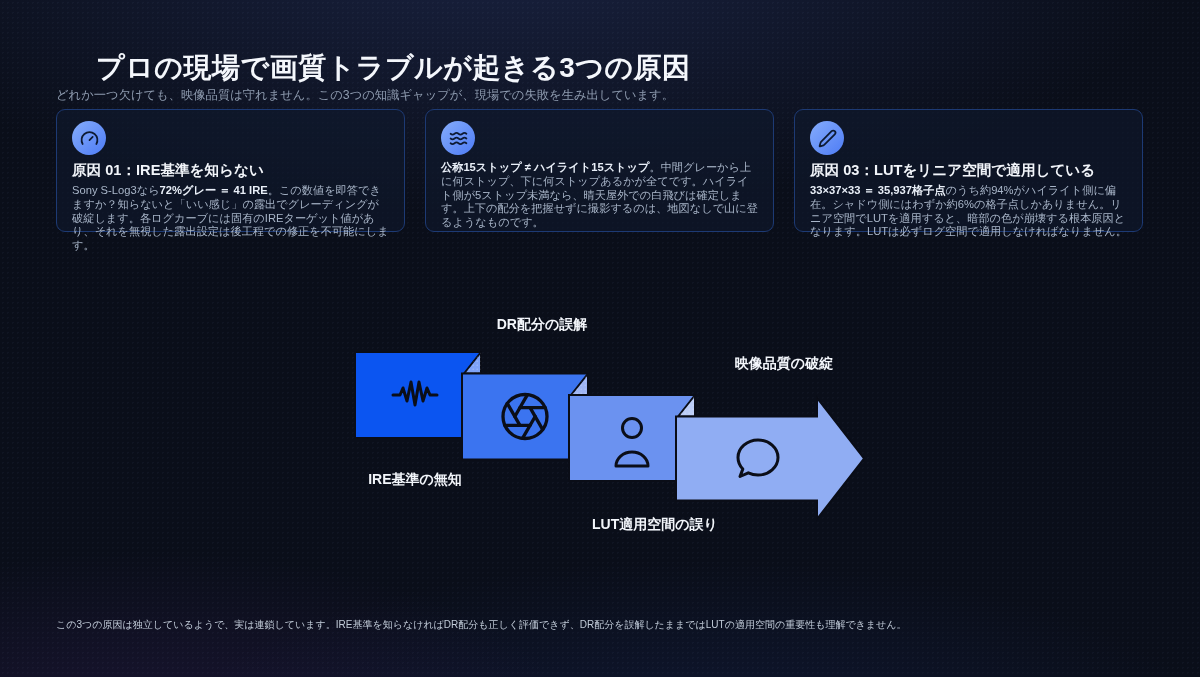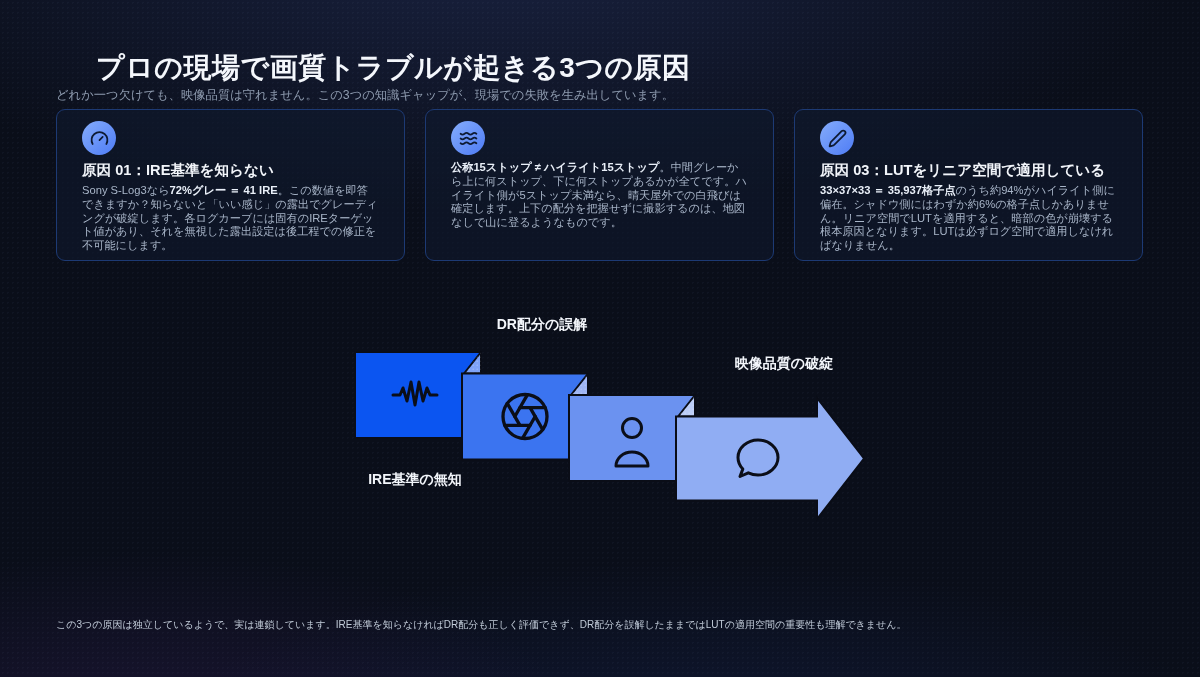--- a/index.html
+++ b/index.html
@@ -26,24 +26,24 @@
   }
   .page-subtitle{
     position:absolute;left:56px;top:87px;
     font-size:12.3px;color:#8f9cb0;white-space:nowrap;
   }
   .cards{
     position:absolute;left:56px;top:109px;width:1087px;
     display:flex;gap:20px;
   }
   .card{
-    flex:1 1 0;height:152px;box-sizing:border-box;
+    flex:1 1 0;height:123px;box-sizing:border-box;
     background:rgba(16,26,46,.58);
     border:1px solid #1d3a74;border-radius:9px;
-    padding:9px 25px;
+    padding:9px 15px;
   }
   .card-icon{
     width:34px;height:34px;border-radius:50%;
     background:linear-gradient(135deg,#85acfb 0%,#4e7cf5 100%);
     display:flex;align-items:center;justify-content:center;
     margin:2px 0 6px 0;
   }
   .card-title{
     font-size:14.6px;font-weight:700;color:#f2f5fa;margin:0 0 4px 0;
     white-space:nowrap;
@@ -152,16 +152,17 @@
     <g fill="none" stroke="#0b0e18" stroke-width="3" stroke-linecap="round" stroke-linejoin="round">
       <circle cx="632" cy="428" r="9.5"></circle>
       <path d="M616,466 a16,14 0 0 1 32,0 Z"></path>
     </g>
 
     <path d="M758,440 c11,0 20,8 20,17.5 c0,9.5 -9,17.5 -20,17.5 c-3.5,0 -6.8,-0.8 -9.7,-2.2 L740,476.5 l2.8,-7.4 C739.5,465.5 738,461.5 738,457.5 c0,-9.5 9,-17.5 20,-17.5 Z" fill="none" stroke="#0b0e18" stroke-width="3" stroke-linecap="round" stroke-linejoin="round"></path>
   </svg>
 
   <div class="flow-label" style="left:415px;top:471px;">IRE基準の無知</div>
   <div class="flow-label" style="left:542px;top:316px;">DR配分の誤解</div>
+  <div class="flow-label" style="left:655px;top:516px;">LUT適用空間の誤り</div>
   <div class="flow-label" style="left:784px;top:355px;">映像品質の破綻</div>
 
   <div class="footer-note">この3つの原因は独立しているようで、実は連鎖しています。IRE基準を知らなければDR配分も正しく評価できず、DR配分を誤解したままではLUTの適用空間の重要性も理解できません。</div>
 </div>
 
 </body></html>

